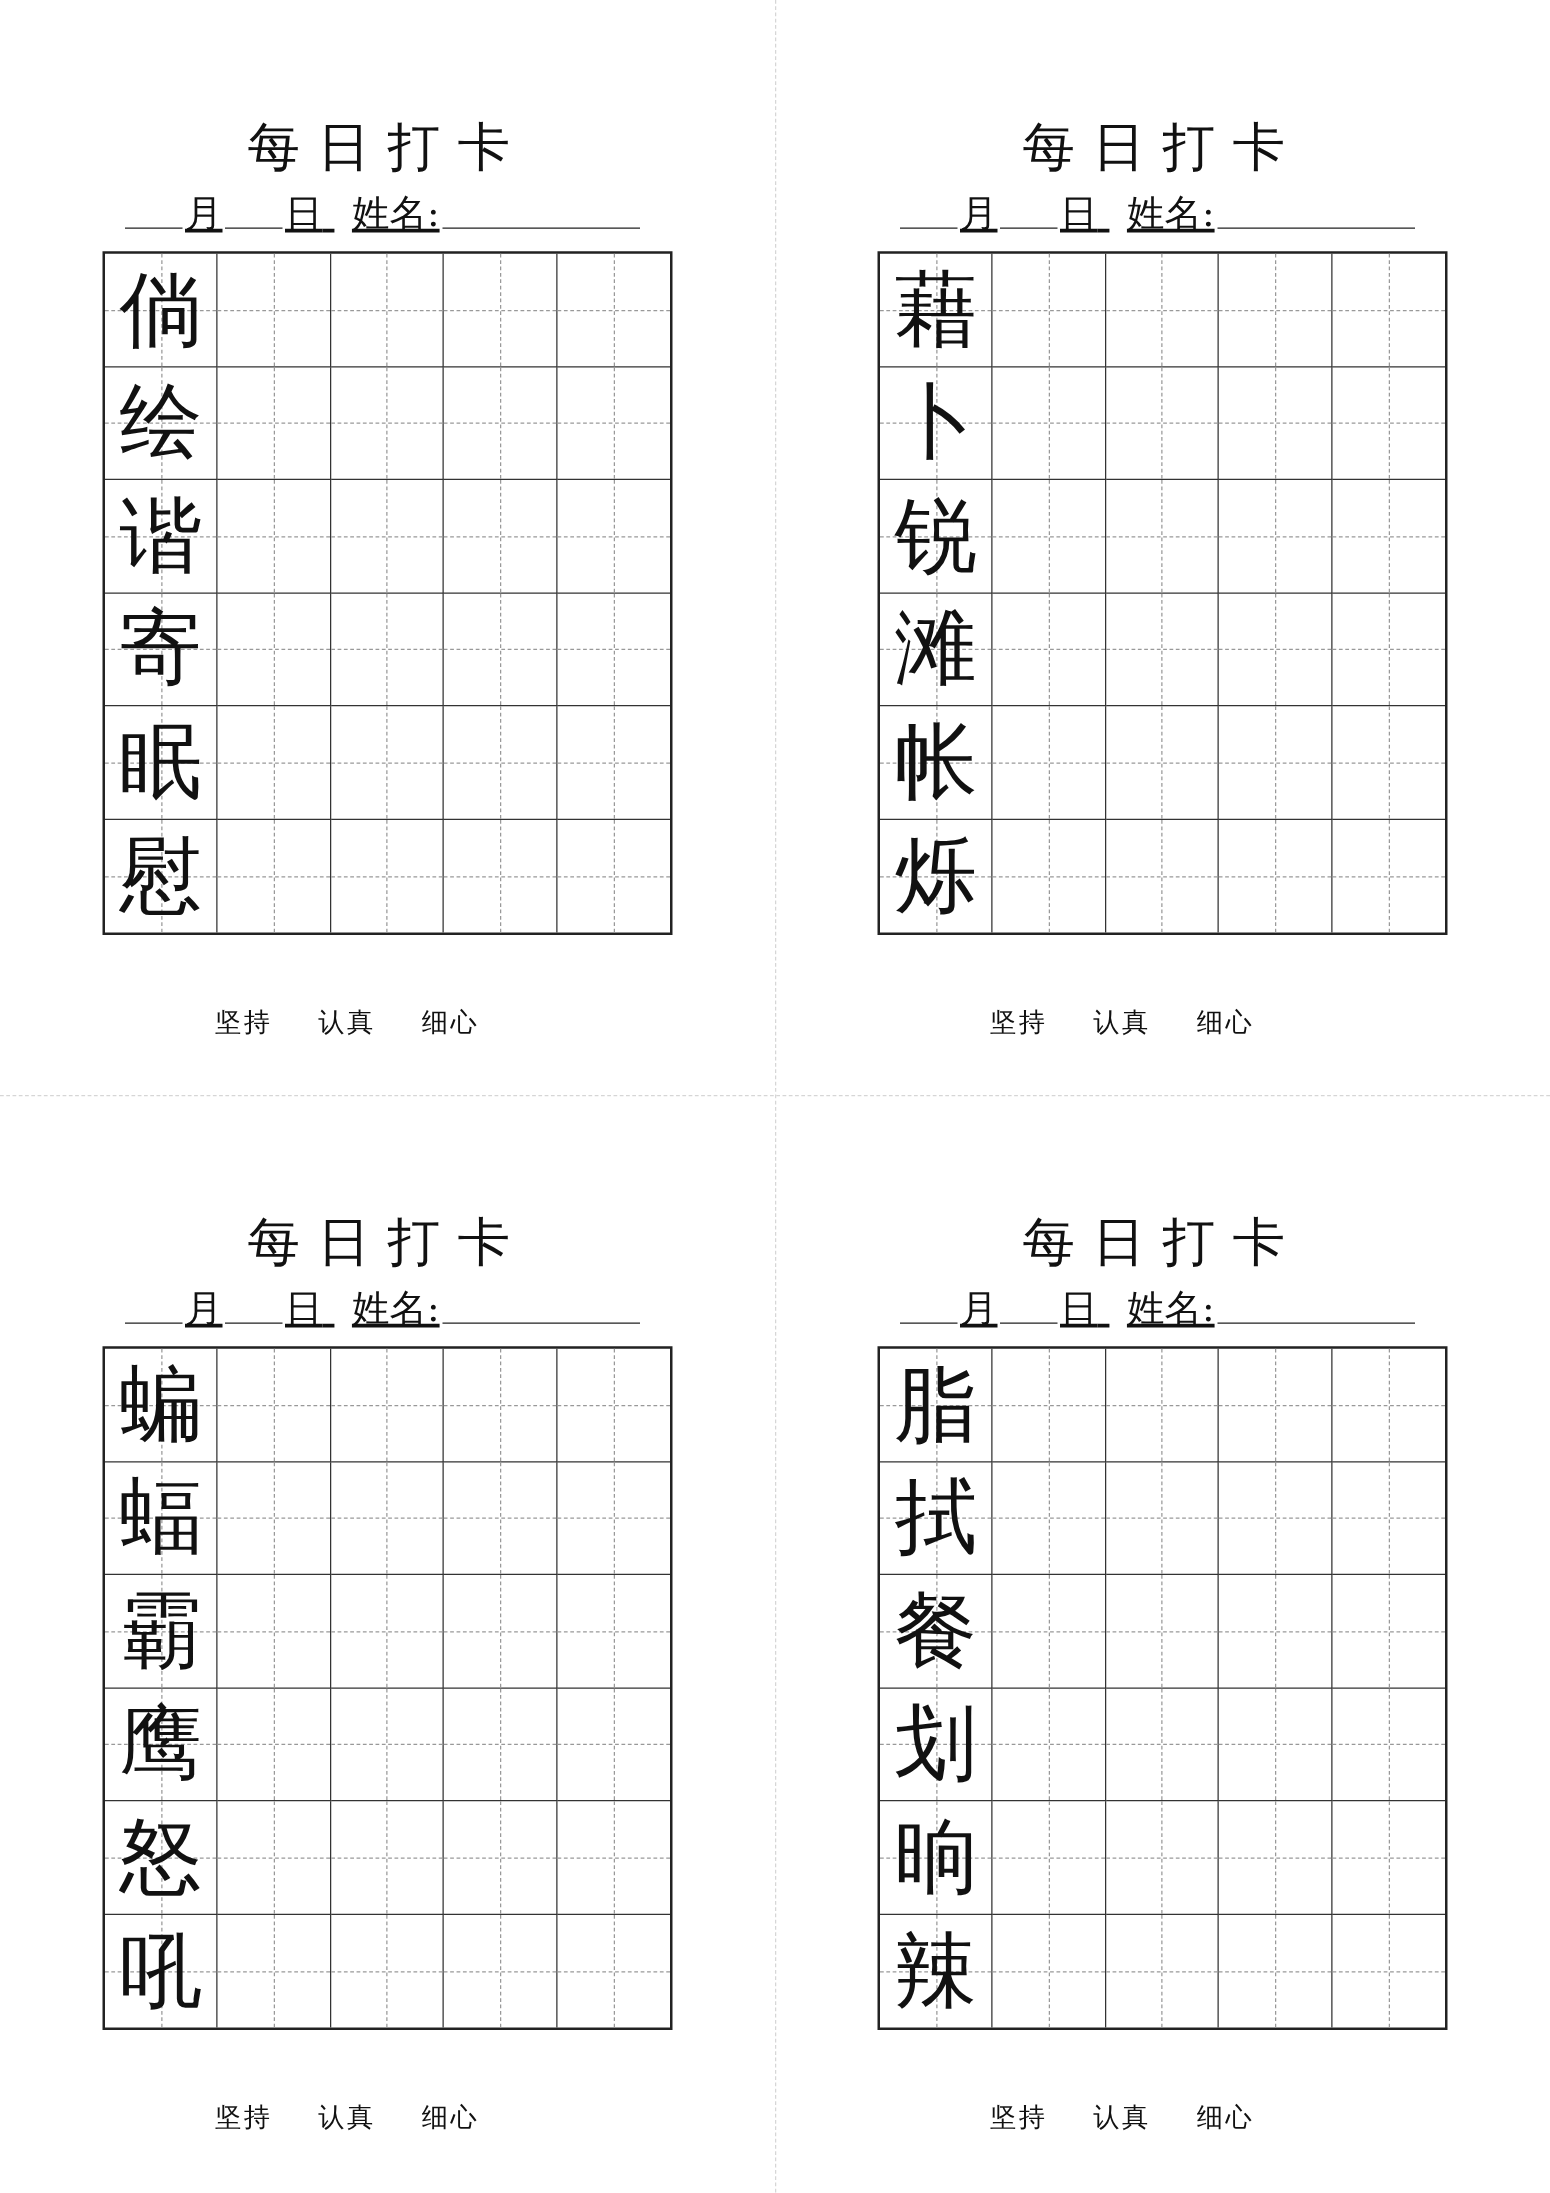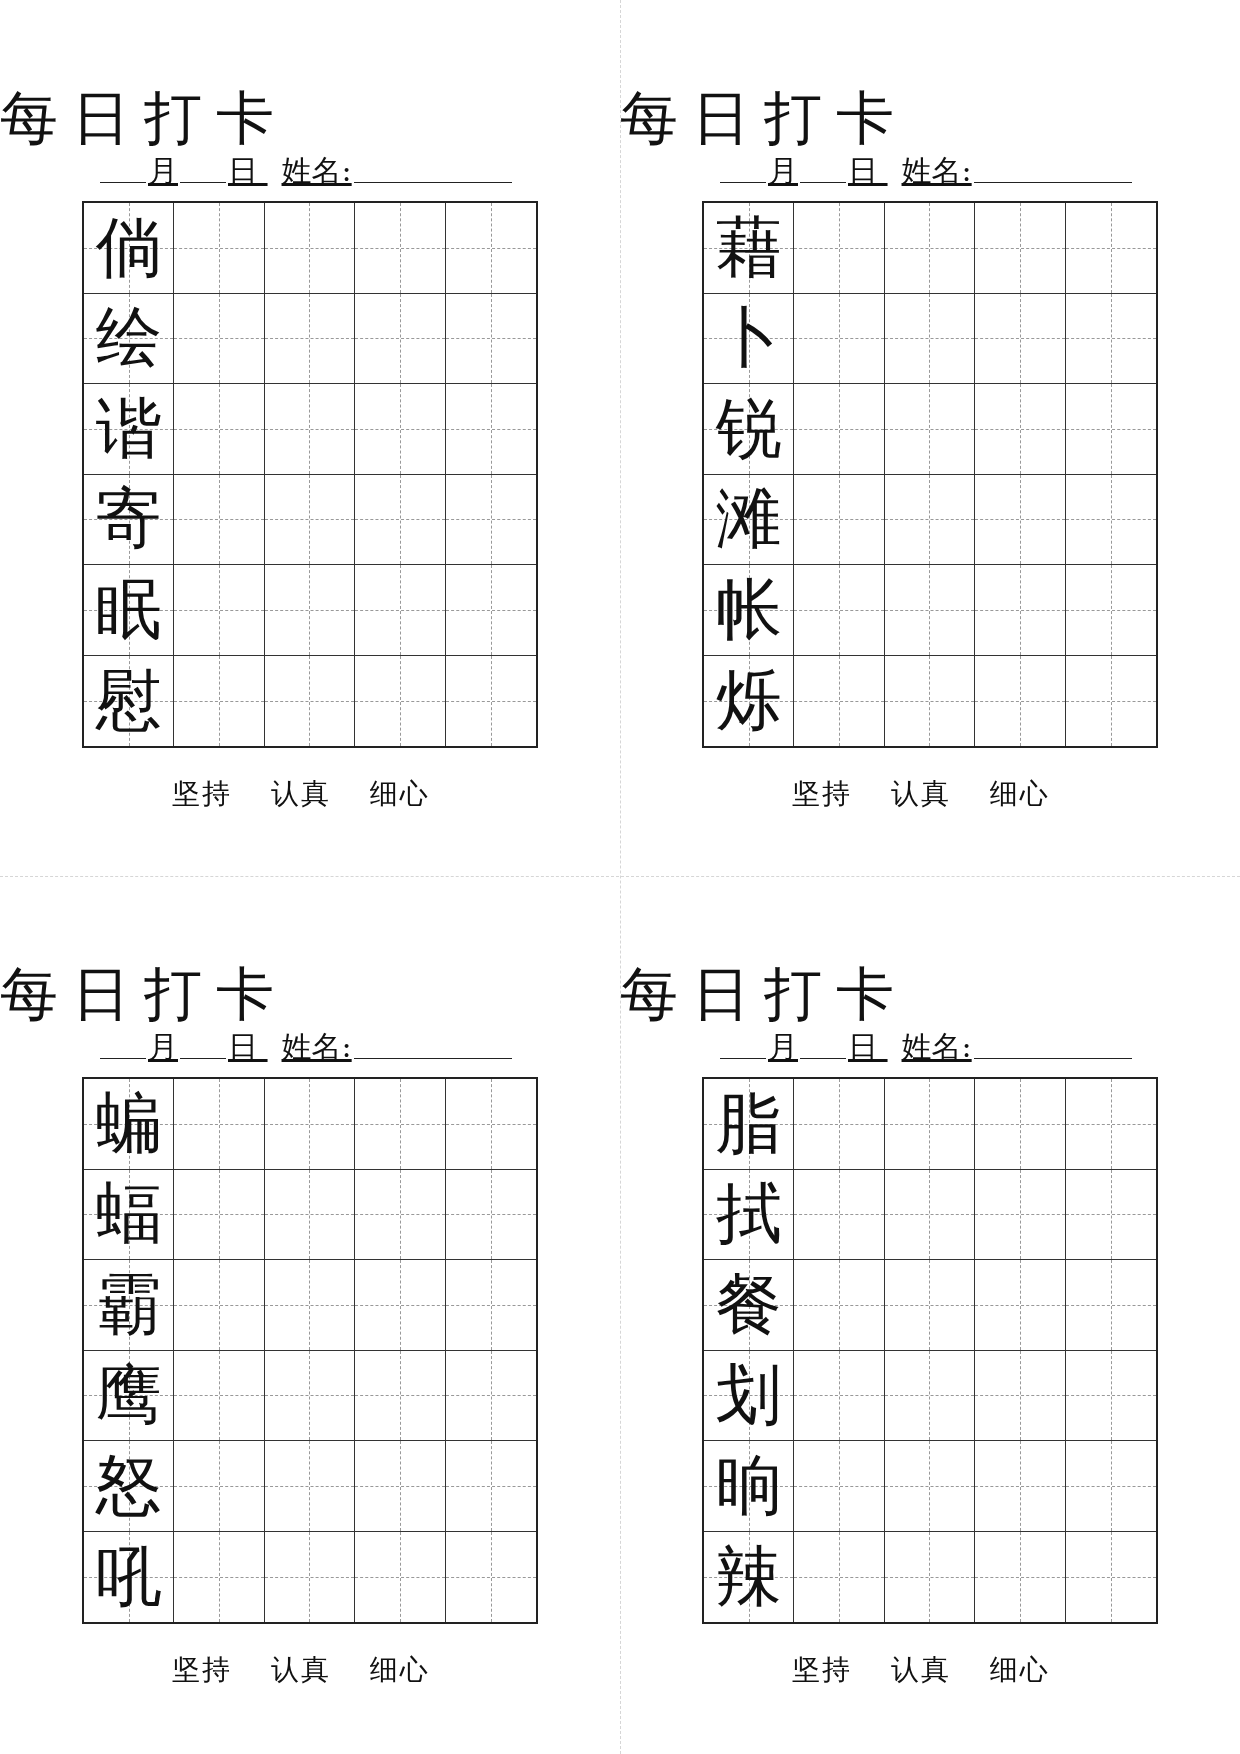--- a/index.html
+++ b/index.html
@@ -11,21 +11,21 @@
       position: absolute; left: 620px; top: 0; width: 0; height: 1754px;
       border-left: 1px dashed #d6d6d6;
     }
     .divider-h {
       position: absolute; left: 0; top: 876px; width: 1240px; height: 0;
       border-top: 1px dashed #d6d6d6;
     }
     .panel { position: absolute; width: 620px; height: 877px; }
     .title {
       position: absolute; top: 88px; left: 0; width: 100%;
-      text-align: left; font-size: 58px; letter-spacing: 14px; line-height: 60px;
+      text-align: center; font-size: 42px; letter-spacing: 14px; line-height: 60px;
       box-sizing: border-box;
     }
     .subtitle {
       position: absolute; top: 150px; font-size: 30px; line-height: 40px; white-space: nowrap; text-decoration: underline;
     }
     .subtitle .blank {
       display: inline-block; border-bottom: 1.5px solid #222; height: 30px; vertical-align: baseline;
       margin: 0 2px; position: relative; top: 2px;
     }
     .grid {
@@ -43,21 +43,21 @@
       content: ""; position: absolute; left: 50%; top: 0; height: 100%; border-left: 1px dashed #999;
     }
     .cell::after {
       content: ""; position: absolute; top: 50%; left: 0; width: 100%; border-top: 1px dashed #999;
     }
     .char {
       position: absolute; inset: 0; display: flex; align-items: center; justify-content: center;
       font-size: 66px; line-height: 1; z-index: 1; font-family: "DejaVu Serif", serif;
     }
     .footer {
-      position: absolute; top: 774px; font-size: 28px; line-height: 40px; white-space: nowrap;
+      position: absolute; top: 798px; font-size: 21px; line-height: 40px; white-space: nowrap;
       letter-spacing: 2px;
     }
     .footer span { margin-right: 28px; }
   </style>
 </head>
 <body>
 
 <div class="divider-v"></div>
 <div class="divider-h"></div>
 

